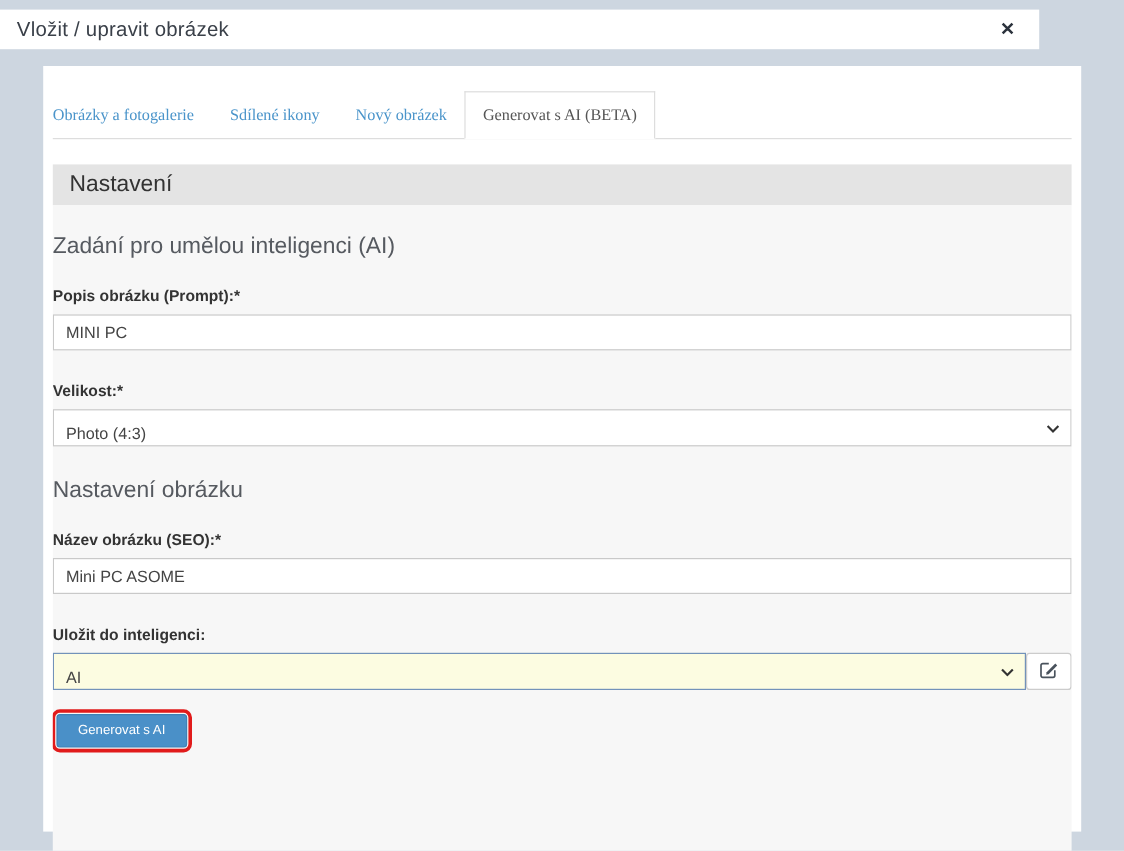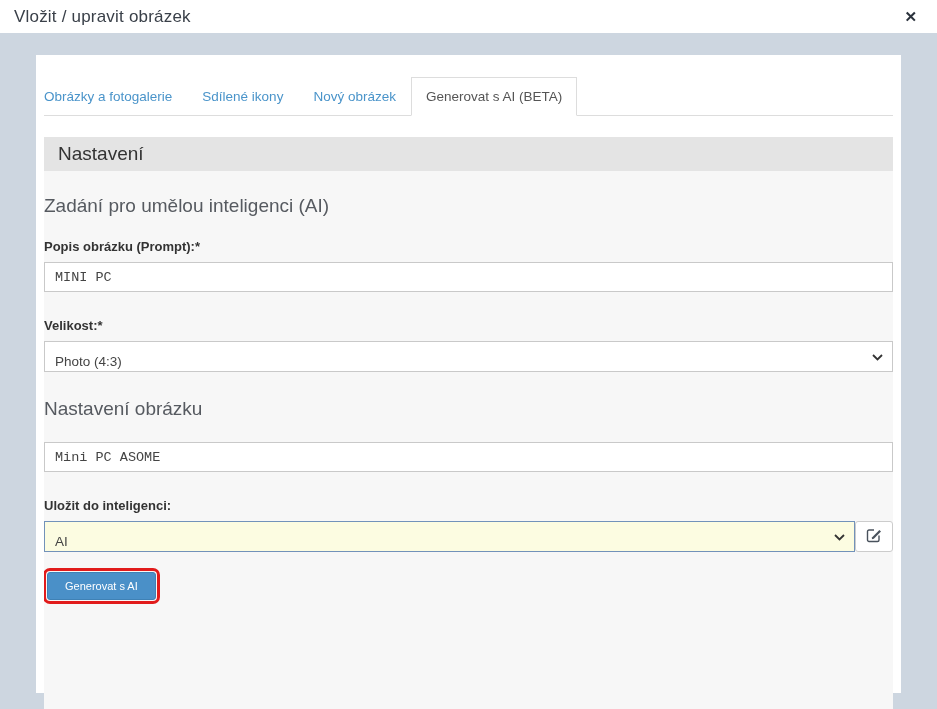--- a/index.html
+++ b/index.html
@@ -7,21 +7,21 @@
   body {
     width: 937px; height: 709px;
     background: #cdd6e0;
     font-family: "Liberation Sans", "DejaVu Sans", sans-serif;
     position: relative;
     overflow: hidden;
   }
 
   
   .modal-header {
-    position: absolute; top: 0; left: 0; width: 937px; height: 33px;
+    position: absolute; top: 8px; left: 0; width: 866px; height: 33px;
     background: #ffffff;
     display: flex; align-items: center; justify-content: space-between;
     padding: 0 14px;
   }
   .modal-title {
     font-size: 17px; color: #3a4049; letter-spacing: 0.2px;
   }
   .close-btn {
     font-size: 15px; font-weight: bold; color: #2b323c;
     background: none; border: none; cursor: pointer; padding: 2px 6px;
@@ -34,20 +34,21 @@
     width: 865px; height: 638px;
     background: #ffffff;
     padding: 8px;
   }
 
   
   .tabbar {
     display: flex; align-items: flex-end;
     height: 53px;
     border-bottom: 1px solid #dddddd;
+    font-family: Liberation Serif, serif;
   }
   .tab {
     font-size: 13.5px; color: #4a94ca;
     padding: 11px 15px; cursor: pointer; white-space: nowrap;
   }
   .tab.first { padding-left: 0; }
   .tab.active {
     color: #555555; background: #ffffff; cursor: default;
     border: 1px solid #dddddd; border-bottom: 1px solid #ffffff;
     margin-bottom: -1px; padding: 11px 14px;
@@ -75,21 +76,21 @@
   .form-group { margin-bottom: 26px; }
   .form-label {
     display: block; font-size: 13px; font-weight: bold; color: #333333;
     margin-bottom: 8px;
   }
   .text-input {
     width: 100%; height: 30px;
     border: 1px solid #c9c9c9; border-radius: 0;
     background: #ffffff; color: #444444;
     font-size: 13.5px; padding: 0 10px;
-    font-family: Liberation Mono, monospace;
+    font-family: Liberation Sans, sans-serif;
   }
   .select-wrap { position: relative; width: 100%; }
   .select-el {
     width: 100%; height: 31px;
     border: 1px solid #c9c9c9; border-radius: 0;
     background: #ffffff; color: #444444;
     font-size: 13.5px; padding: 10px 26px 0 10px;
     -webkit-appearance: none; -moz-appearance: none; appearance: none;
     font-family: "Liberation Sans", sans-serif;
   }
@@ -159,20 +160,21 @@
             <svg width="11" height="7" viewBox="0 0 11 7">
                 <polyline points="1,1 5.5,5.5 10,1" fill="none" stroke="#333333" stroke-width="1.8"></polyline>
               </svg>
           </span>
         </div>
       </div>
 
       <h2 class="section-heading second">Nastavení obrázku</h2>
 
       <div class="form-group">
+        <label class="form-label">Název obrázku (SEO):*</label>
         <input class="text-input" type="text" value="Mini PC ASOME" style="">
       </div>
 
       <div class="form-group" style="margin-bottom:0;">
         <label class="form-label">Uložit do inteligenci:</label>
         <div class="gallery-row">
           <div class="select-wrap">
             <select class="select-el yellow">
               <option>AI</option>
             </select>

